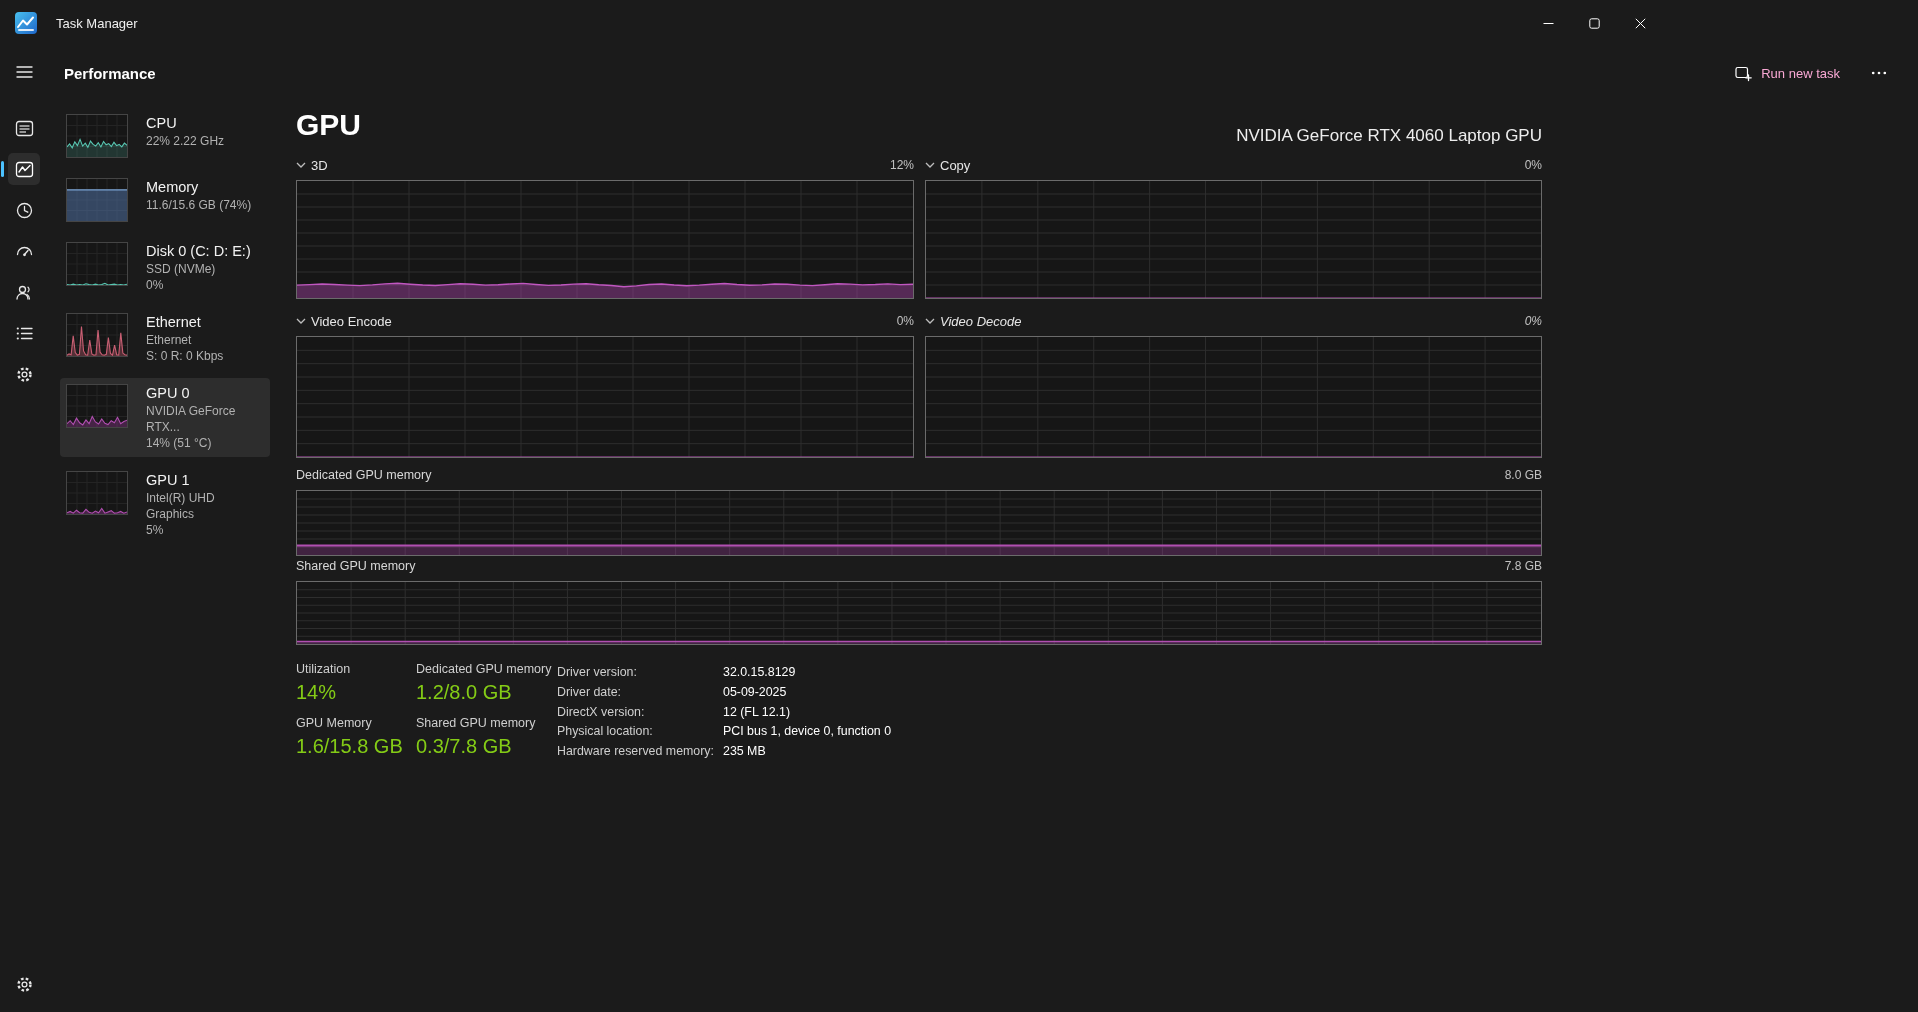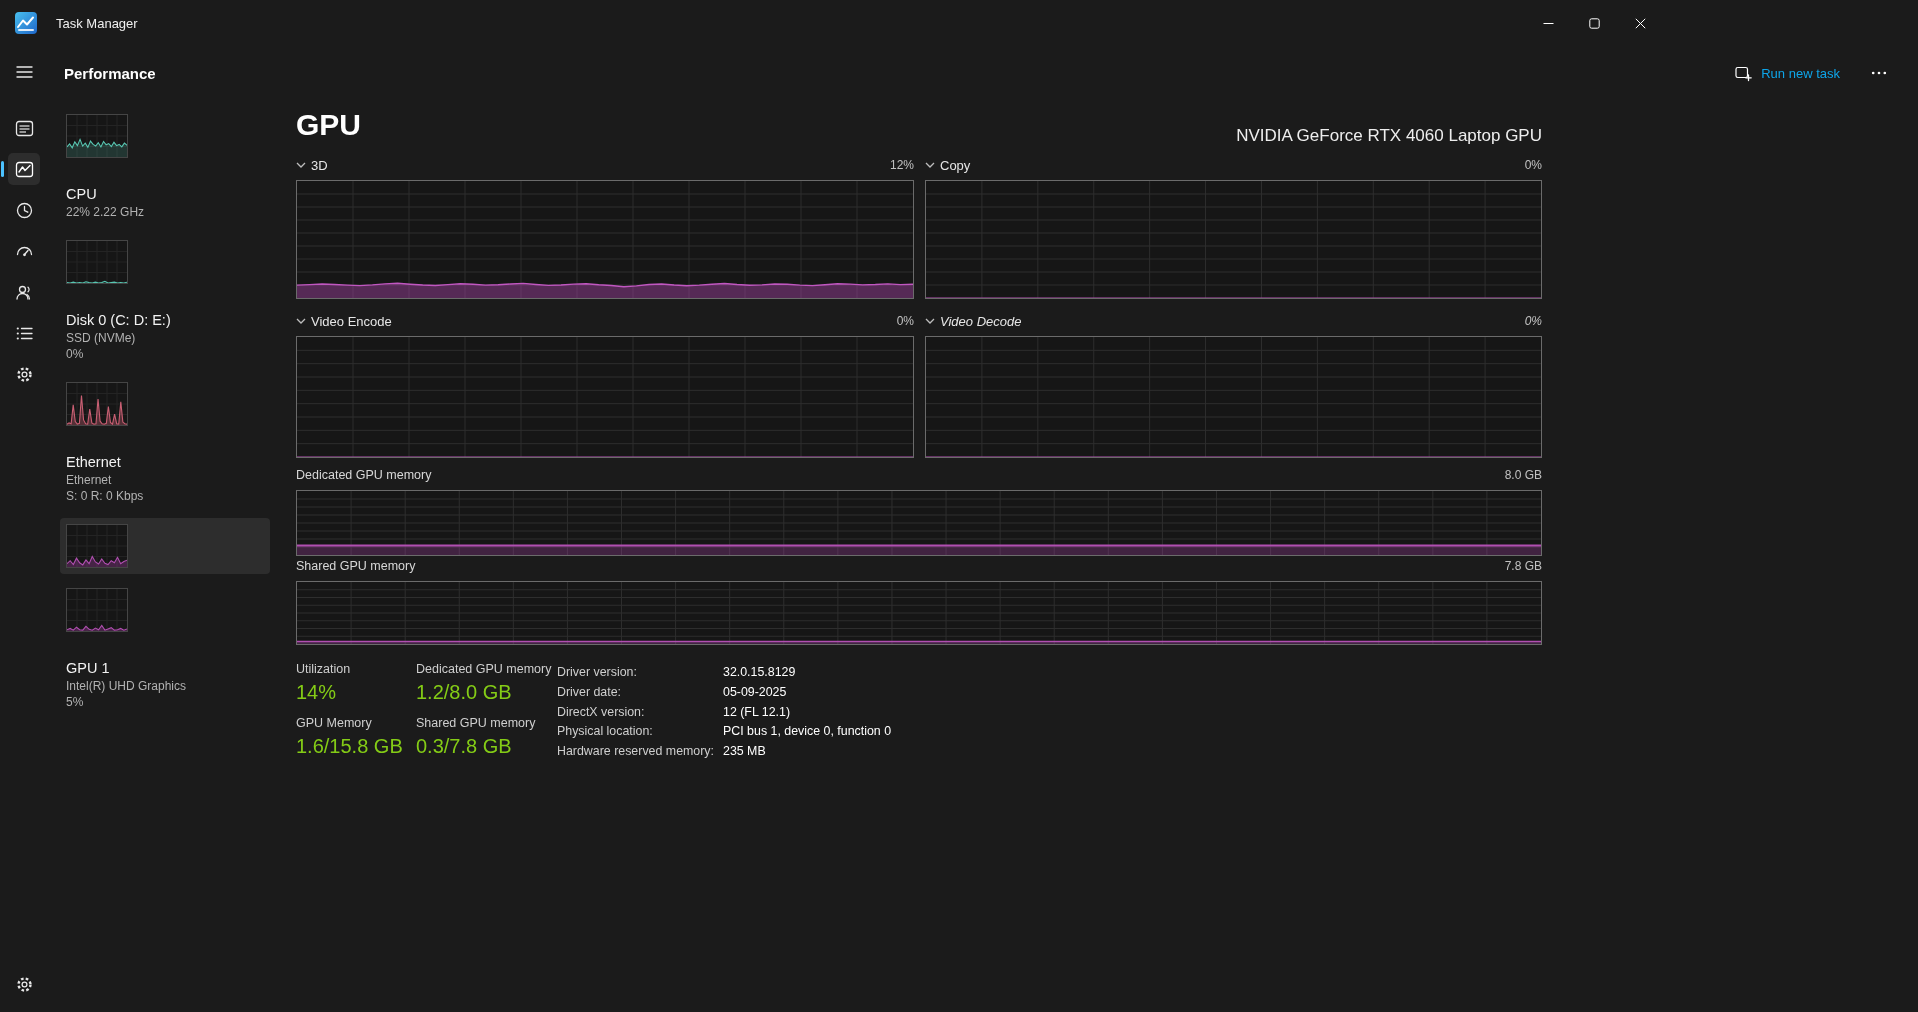--- a/index.html
+++ b/index.html
@@ -27,26 +27,26 @@
   .rail-btn.selected .accent-pill { position:absolute; left:-7px; top:8px; width:3px; height:16px; border-radius:2px; background:var(--accent); }
   .rail-menu { margin-top:10px; }
   .rail-items { margin-top:24px; display:flex; flex-direction:column; gap:9px; }
   .rail-settings { position:absolute; bottom:12px; left:8px; }
   .rail svg { display:block; }
 
   
   .page-header { position:absolute; left:48px; top:46px; right:0; height:54px; display:flex; align-items:center; }
   .page-title { margin-left:16px; font-size:15px; font-weight:700; color:#fff; }
   .header-actions { position:absolute; right:22px; display:flex; align-items:center; gap:10px; }
-  .run-task { display:flex; align-items:center; gap:9px; background:transparent; border:none; color:#0ea5e9; font-size:13px; font-family:inherit; padding:7px 12px; border-radius:4px;text-align:center; }
+  .run-task { display:flex; align-items:center; gap:9px; background:transparent; border:none; color:#f9a8d4; font-size:13px; font-family:inherit; padding:7px 12px; border-radius:4px;text-align:center; }
   .more-btn { background:transparent; border:none; width:34px; height:30px; border-radius:4px; display:flex; align-items:center; justify-content:center; }
 
   
   .sidebar { position:absolute; left:60px; top:108px; width:210px; }
-  .side-item { display:flex; gap:27px; padding:6px; border-radius:4px; margin-bottom:8px; cursor:default;flex-direction:column; }
+  .side-item { display:flex; gap:18px; padding:6px; border-radius:4px; margin-bottom:8px; cursor:default; }
   .side-item.selected { background:#2d2d2d; }
   .thumb { width:62px; height:44px; background:var(--chart-bg); border:1px solid #454545; flex:none; }
   .thumb svg { width:100%; height:100%; display:block; }
   .side-title { font-size:14.5px; color:#f2f2f2; line-height:19px; }
   .side-sub { font-size:12px; color:#b2b2b2; line-height:16px; }
 
   
   .main { position:absolute; left:296px; top:46px; width:1246px; height:966px; }
   .gpu-title { position:absolute; left:0; top:62px; font-size:30px; font-weight:600; color:#fff; }
   .gpu-name { position:absolute; right:0; top:80px; font-size:17px; color:#eee; }
@@ -241,20 +241,40 @@
     <div class="thumb">
         <svg viewBox="0 0 100 100" preserveAspectRatio="none">
           <line x1="16.666666666666668" y1="0" x2="16.666666666666668" y2="100" stroke="#242424" stroke-width="1" vector-effect="non-scaling-stroke"></line>
           <line x1="33.333333333333336" y1="0" x2="33.333333333333336" y2="100" stroke="#242424" stroke-width="1" vector-effect="non-scaling-stroke"></line>
           <line x1="50" y1="0" x2="50" y2="100" stroke="#242424" stroke-width="1" vector-effect="non-scaling-stroke"></line>
           <line x1="66.66666666666667" y1="0" x2="66.66666666666667" y2="100" stroke="#242424" stroke-width="1" vector-effect="non-scaling-stroke"></line>
           <line x1="83.33333333333333" y1="0" x2="83.33333333333333" y2="100" stroke="#242424" stroke-width="1" vector-effect="non-scaling-stroke"></line>
           <line x1="0" y1="25" x2="100" y2="25" stroke="#242424" stroke-width="1" vector-effect="non-scaling-stroke"></line>
           <line x1="0" y1="50" x2="100" y2="50" stroke="#242424" stroke-width="1" vector-effect="non-scaling-stroke"></line>
           <line x1="0" y1="75" x2="100" y2="75" stroke="#242424" stroke-width="1" vector-effect="non-scaling-stroke"></line>
+          <path d="M0,100 L0.00,26.00 L100.00,26.00 L100,100 Z" fill="rgba(90,130,190,0.45)" stroke="none"></path>
+          <polyline points="0.00,26.00 100.00,26.00" fill="none" stroke="#7aa3d4" stroke-width="1.2" vector-effect="non-scaling-stroke"></polyline>
+        </svg>
+      </div>
+    <div class="side-text">
+      <div class="side-title">Memory</div>
+      <div class="side-sub">11.6/15.6 GB (74%)</div>
+    </div>
+  </div>
+  <div class="side-item">
+    <div class="thumb">
+        <svg viewBox="0 0 100 100" preserveAspectRatio="none">
+          <line x1="16.666666666666668" y1="0" x2="16.666666666666668" y2="100" stroke="#242424" stroke-width="1" vector-effect="non-scaling-stroke"></line>
+          <line x1="33.333333333333336" y1="0" x2="33.333333333333336" y2="100" stroke="#242424" stroke-width="1" vector-effect="non-scaling-stroke"></line>
+          <line x1="50" y1="0" x2="50" y2="100" stroke="#242424" stroke-width="1" vector-effect="non-scaling-stroke"></line>
+          <line x1="66.66666666666667" y1="0" x2="66.66666666666667" y2="100" stroke="#242424" stroke-width="1" vector-effect="non-scaling-stroke"></line>
+          <line x1="83.33333333333333" y1="0" x2="83.33333333333333" y2="100" stroke="#242424" stroke-width="1" vector-effect="non-scaling-stroke"></line>
+          <line x1="0" y1="25" x2="100" y2="25" stroke="#242424" stroke-width="1" vector-effect="non-scaling-stroke"></line>
+          <line x1="0" y1="50" x2="100" y2="50" stroke="#242424" stroke-width="1" vector-effect="non-scaling-stroke"></line>
+          <line x1="0" y1="75" x2="100" y2="75" stroke="#242424" stroke-width="1" vector-effect="non-scaling-stroke"></line>
           <path d="M0,100 L0.00,99.00 L5.26,100.00 L10.53,98.00 L15.79,100.00 L21.05,99.00 L26.32,100.00 L31.58,97.00 L36.84,99.00 L42.11,100.00 L47.37,98.00 L52.63,100.00 L57.89,99.00 L63.16,96.00 L68.42,100.00 L73.68,99.00 L78.95,98.00 L84.21,100.00 L89.47,99.00 L94.74,100.00 L100.00,98.00 L100,100 Z" fill="rgba(88,199,178,0.15)" stroke="none"></path>
           <polyline points="0.00,99.00 5.26,100.00 10.53,98.00 15.79,100.00 21.05,99.00 26.32,100.00 31.58,97.00 36.84,99.00 42.11,100.00 47.37,98.00 52.63,100.00 57.89,99.00 63.16,96.00 68.42,100.00 73.68,99.00 78.95,98.00 84.21,100.00 89.47,99.00 94.74,100.00 100.00,98.00" fill="none" stroke="#58c7b2" stroke-width="1.1" vector-effect="non-scaling-stroke"></polyline>
         </svg>
       </div>
     <div class="side-text">
       <div class="side-title">Disk 0 (C: D: E:)</div>
       <div class="side-sub">SSD (NVMe)</div>
       <div class="side-sub">0%</div>
     </div>
   </div>
@@ -287,20 +307,25 @@
           <line x1="50" y1="0" x2="50" y2="100" stroke="#242424" stroke-width="1" vector-effect="non-scaling-stroke"></line>
           <line x1="66.66666666666667" y1="0" x2="66.66666666666667" y2="100" stroke="#242424" stroke-width="1" vector-effect="non-scaling-stroke"></line>
           <line x1="83.33333333333333" y1="0" x2="83.33333333333333" y2="100" stroke="#242424" stroke-width="1" vector-effect="non-scaling-stroke"></line>
           <line x1="0" y1="25" x2="100" y2="25" stroke="#242424" stroke-width="1" vector-effect="non-scaling-stroke"></line>
           <line x1="0" y1="50" x2="100" y2="50" stroke="#242424" stroke-width="1" vector-effect="non-scaling-stroke"></line>
           <line x1="0" y1="75" x2="100" y2="75" stroke="#242424" stroke-width="1" vector-effect="non-scaling-stroke"></line>
           <path d="M0,100 L0.00,92.00 L5.26,85.00 L10.53,94.00 L15.79,79.00 L21.05,90.00 L26.32,95.00 L31.58,83.00 L36.84,92.00 L42.11,75.00 L47.37,88.00 L52.63,93.00 L57.89,81.00 L63.16,91.00 L68.42,94.00 L73.68,85.00 L78.95,90.00 L84.21,77.00 L89.47,92.00 L94.74,87.00 L100.00,84.00 L100,100 Z" fill="rgba(160,60,160,0.35)" stroke="none"></path>
           <polyline points="0.00,92.00 5.26,85.00 10.53,94.00 15.79,79.00 21.05,90.00 26.32,95.00 31.58,83.00 36.84,92.00 42.11,75.00 47.37,88.00 52.63,93.00 57.89,81.00 63.16,91.00 68.42,94.00 73.68,85.00 78.95,90.00 84.21,77.00 89.47,92.00 94.74,87.00 100.00,84.00" fill="none" stroke="#b14fb1" stroke-width="1.1" vector-effect="non-scaling-stroke"></polyline>
         </svg>
       </div>
+    <div class="side-text">
+      <div class="side-title">GPU 0</div>
+      <div class="side-sub">NVIDIA GeForce RTX...</div>
+      <div class="side-sub">14% (51 °C)</div>
+    </div>
   </div>
   <div class="side-item">
     <div class="thumb">
         <svg viewBox="0 0 100 100" preserveAspectRatio="none">
           <line x1="16.666666666666668" y1="0" x2="16.666666666666668" y2="100" stroke="#242424" stroke-width="1" vector-effect="non-scaling-stroke"></line>
           <line x1="33.333333333333336" y1="0" x2="33.333333333333336" y2="100" stroke="#242424" stroke-width="1" vector-effect="non-scaling-stroke"></line>
           <line x1="50" y1="0" x2="50" y2="100" stroke="#242424" stroke-width="1" vector-effect="non-scaling-stroke"></line>
           <line x1="66.66666666666667" y1="0" x2="66.66666666666667" y2="100" stroke="#242424" stroke-width="1" vector-effect="non-scaling-stroke"></line>
           <line x1="83.33333333333333" y1="0" x2="83.33333333333333" y2="100" stroke="#242424" stroke-width="1" vector-effect="non-scaling-stroke"></line>
           <line x1="0" y1="25" x2="100" y2="25" stroke="#242424" stroke-width="1" vector-effect="non-scaling-stroke"></line>

